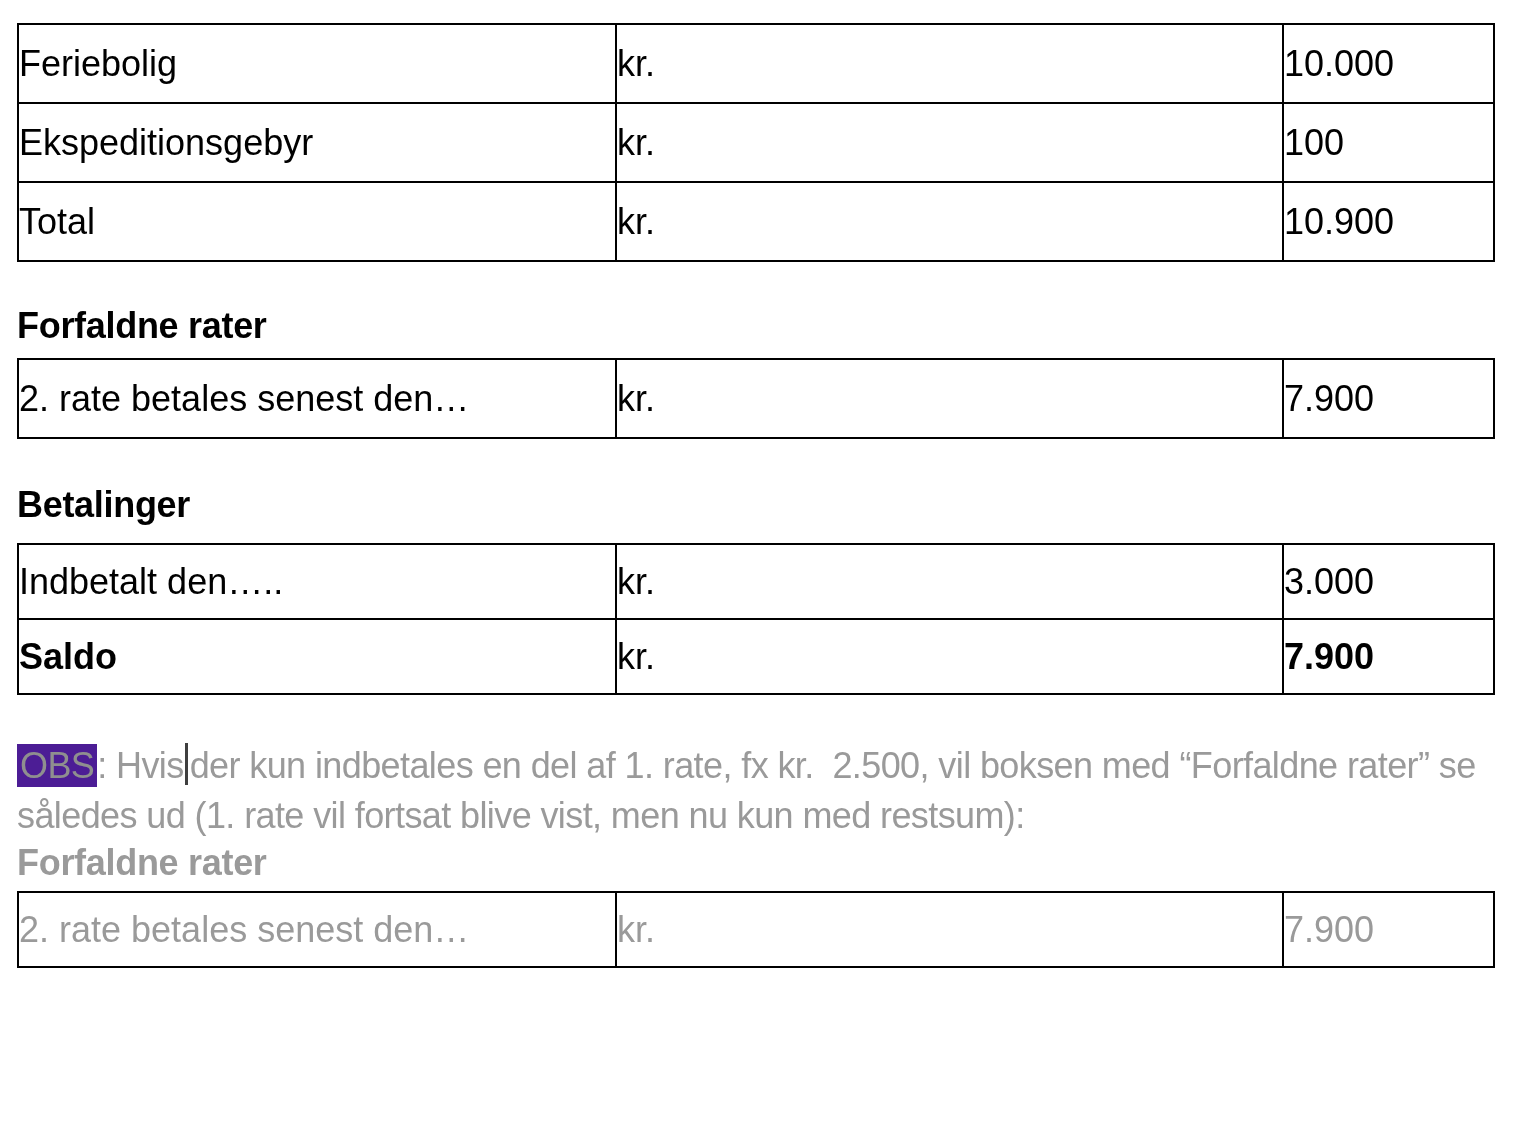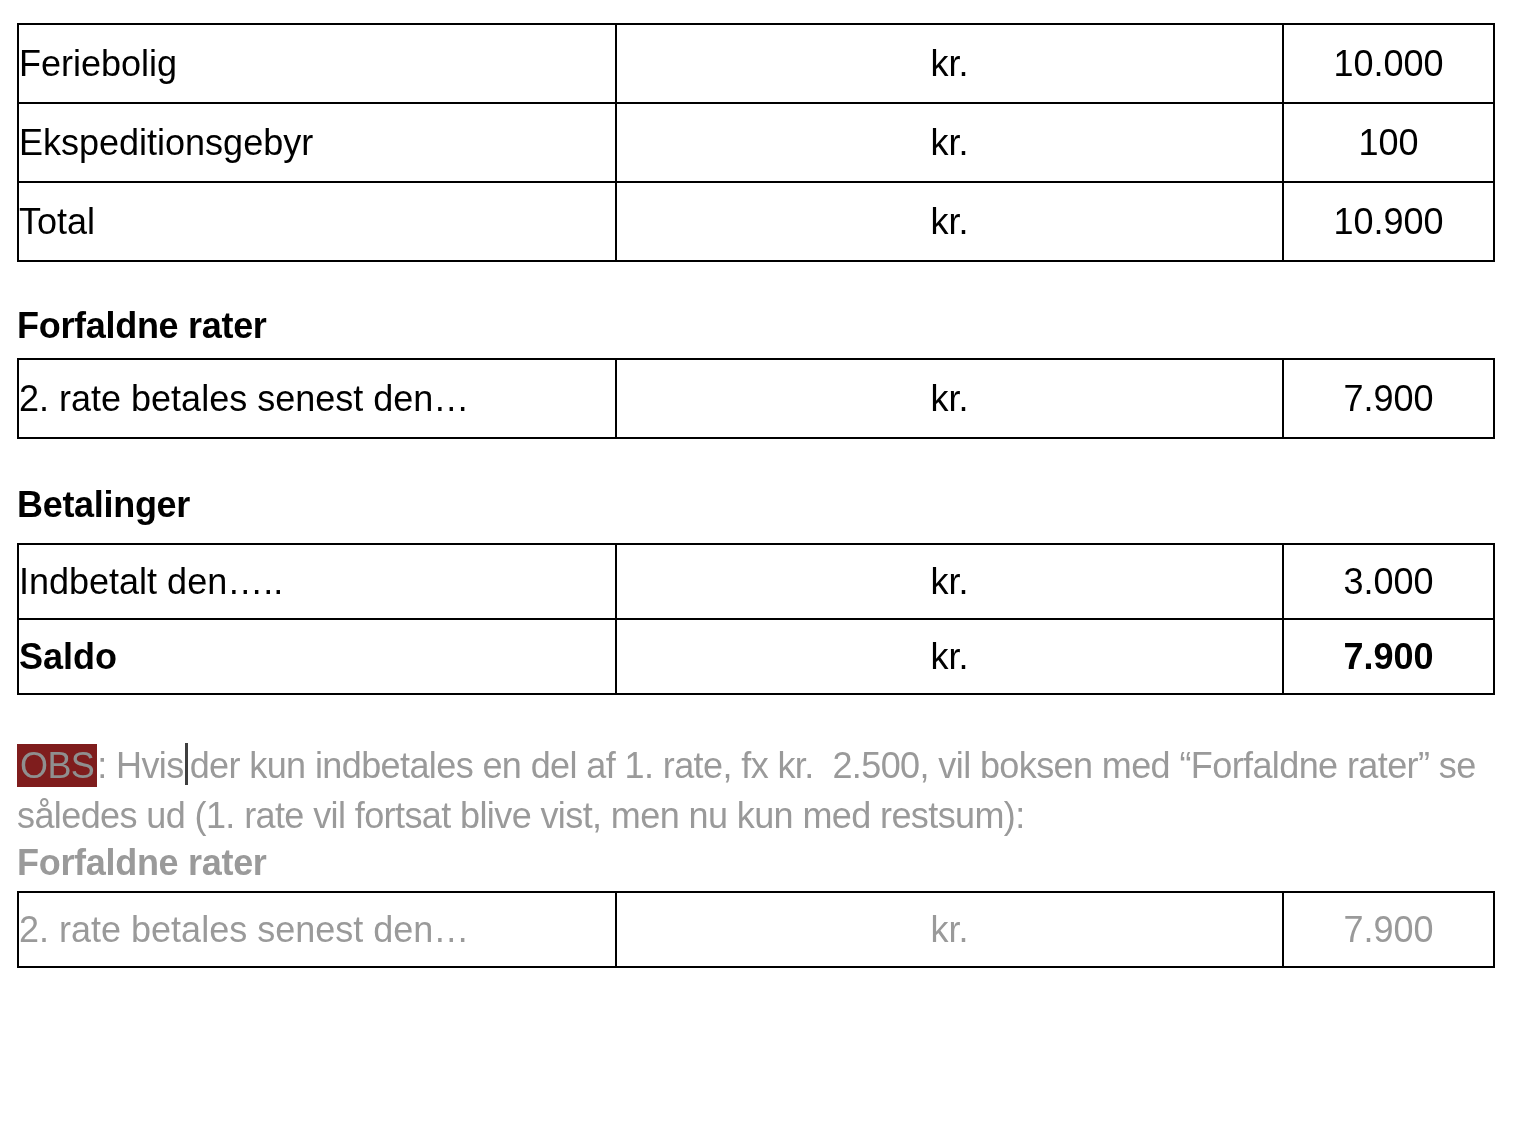--- a/index.html
+++ b/index.html
@@ -23,22 +23,22 @@
       vertical-align: middle;
       font-size: 36px;
       padding: 0;
       overflow: hidden;
       white-space: nowrap;
       margin-left: 12px;
     }
     table.h77 td { height: 77px; }
     table.h73 td { height: 73px; }
     td.label { padding-left: 16px; text-align: left; }
-    td.cur   { text-align: center; padding-right: 18px; }
-    td.amt   { text-align: center; padding-right: 20px; }
+    td.cur   { text-align: left; padding-right: 18px; }
+    td.amt   { text-align: left; padding-right: 20px; }
 
     tr.row-bold td.label, tr.row-bold td.amt { font-weight: bold; }
 
     h2.section-heading {
       font-size: 36px;
       font-weight: bold;
       line-height: 40px;
       margin: 0;
       color: #000000;
       letter-spacing: -0.3px;
@@ -49,21 +49,21 @@
 
     .note {
       margin-top: 46px;
       font-size: 36px;
       line-height: 50px;
       color: #9a9a9a;
       letter-spacing: -0.6px;
     }
     .note-line { white-space: nowrap; }
     .hl {
-      background: #7f1d1d;
+      background: #4c1d95;
       color: #8f8f8f;
       padding: 1px 3px;
     }
     .caret {
       display: inline-block;
       width: 3px; height: 42px;
       background: #3f3f3f;
       vertical-align: -7px;
       margin: 0 2px 0 1px;
     }

